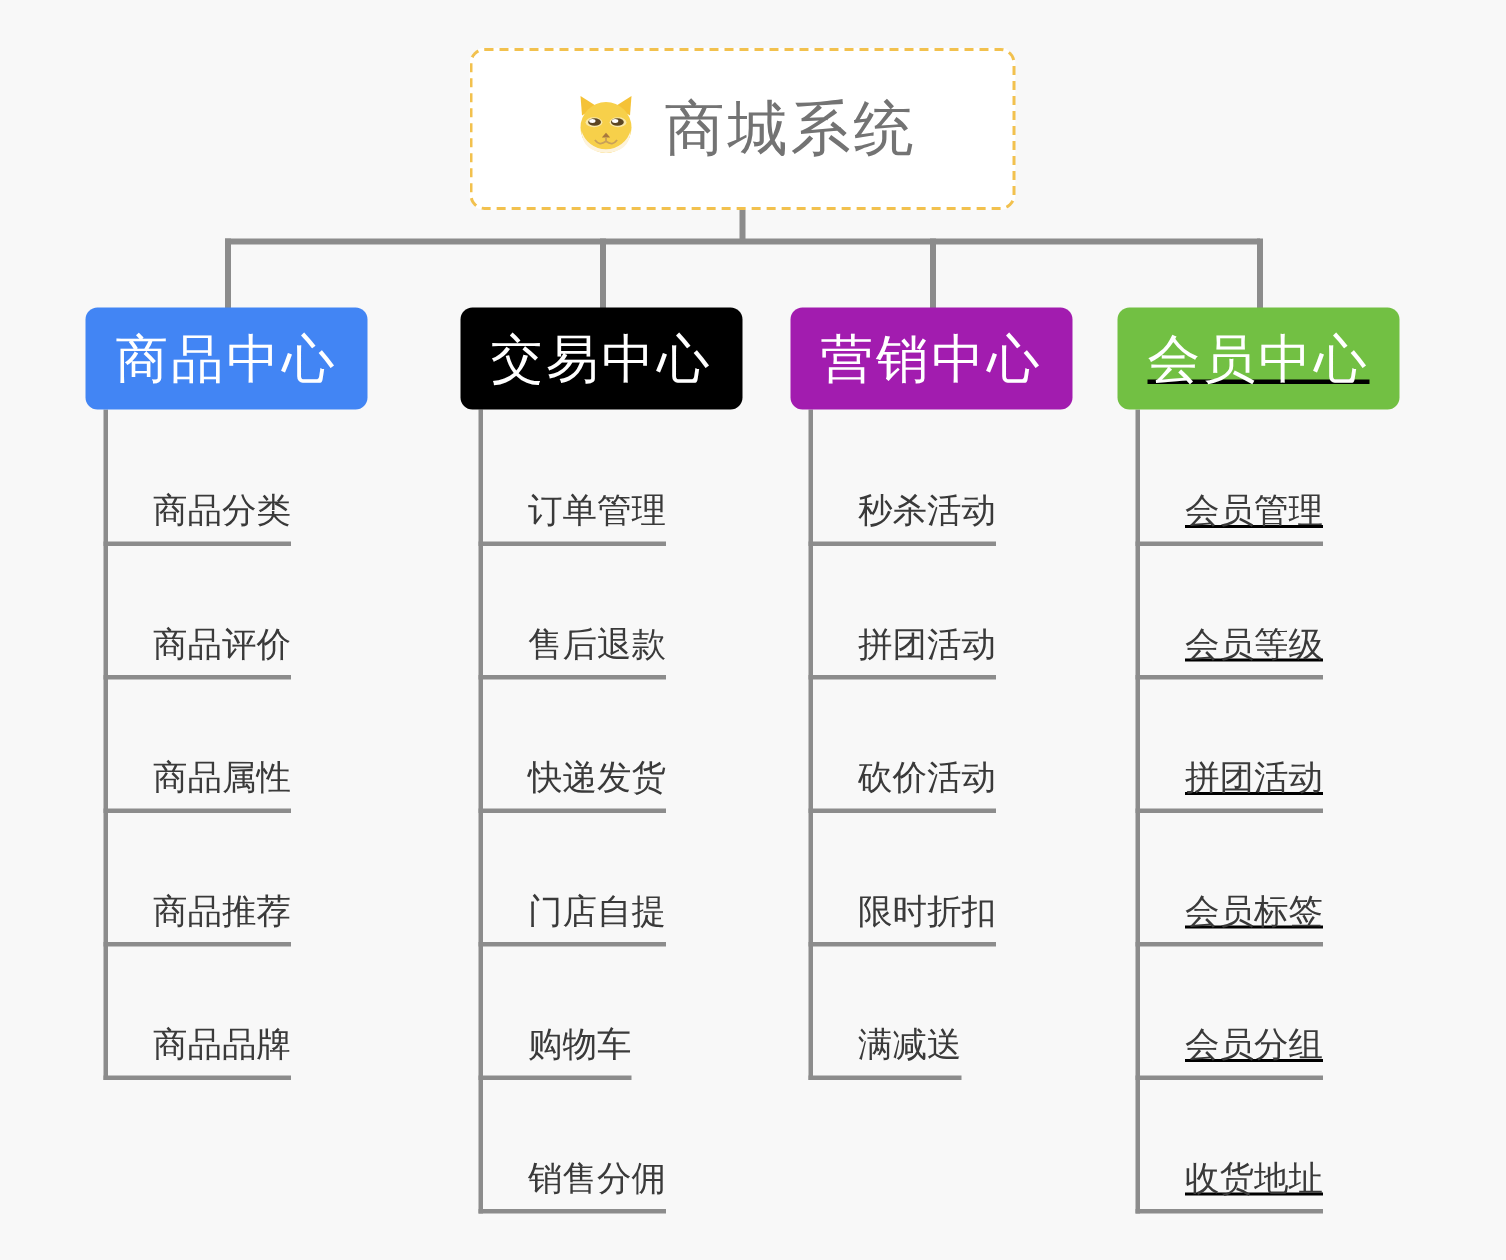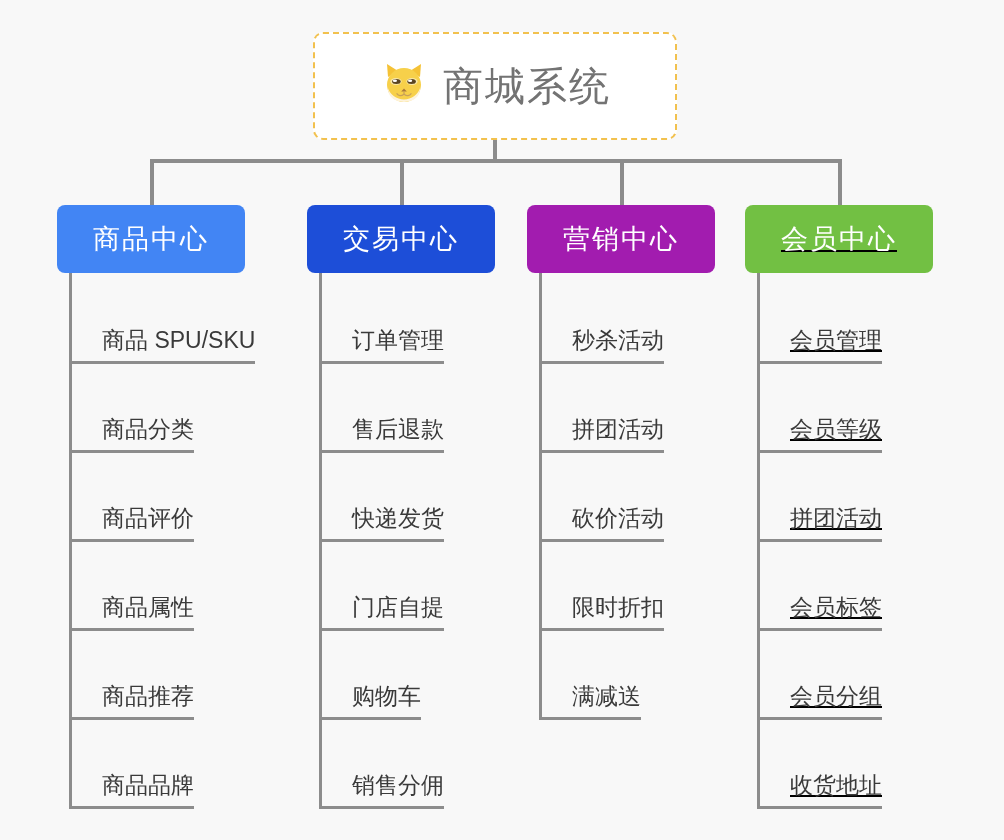--- a/index.html
+++ b/index.html
@@ -62,21 +62,21 @@
   }
   .branch-head {
     width: 188px;
     height: 68px;
     box-sizing: border-box;
     border-radius: 8px;
     display: flex;
     align-items: center;
     justify-content: center;
     color: #ffffff;
-    font-size: 27px;
+    font-size: 35px;
     letter-spacing: 2px;
     position: relative;
     z-index: 2;
   }
   .branch-body {
     position: relative;
     margin-top: 0;
     padding-top: 2px;
     border-left: 3px solid #8c8c8c;
     margin-left: 12px;
@@ -151,42 +151,39 @@
   <div class="conn conn-v" style="left:400px; top:159px; height:48px;"></div>
   <div class="conn conn-v" style="left:620px; top:159px; height:48px;"></div>
   <div class="conn conn-v" style="left:838px; top:159px; height:48px;"></div>
 
   <div class="branch" style="left:57px;">
     <div class="branch-head" style="background:#4285f4;">
       <span>商品中心</span>
     </div>
     <div class="branch-body">
       <div class="leaf">
-          <span class="leaf-label">商品 SPU/SKU</span>
-        </div>
-      <div class="leaf">
           <span class="leaf-label">商品分类</span>
         </div>
       <div class="leaf">
           <span class="leaf-label">商品评价</span>
         </div>
       <div class="leaf">
           <span class="leaf-label">商品属性</span>
         </div>
       <div class="leaf">
           <span class="leaf-label">商品推荐</span>
         </div>
       <div class="leaf">
           <span class="leaf-label">商品品牌</span>
         </div>
     </div>
   </div>
 
   <div class="branch" style="left:307px;">
-    <div class="branch-head" style="background:#1d4ed8;">
+    <div class="branch-head" style="background:#000000;">
       <span>交易中心</span>
     </div>
     <div class="branch-body">
       <div class="leaf">
           <span class="leaf-label">订单管理</span>
         </div>
       <div class="leaf">
           <span class="leaf-label">售后退款</span>
         </div>
       <div class="leaf">

